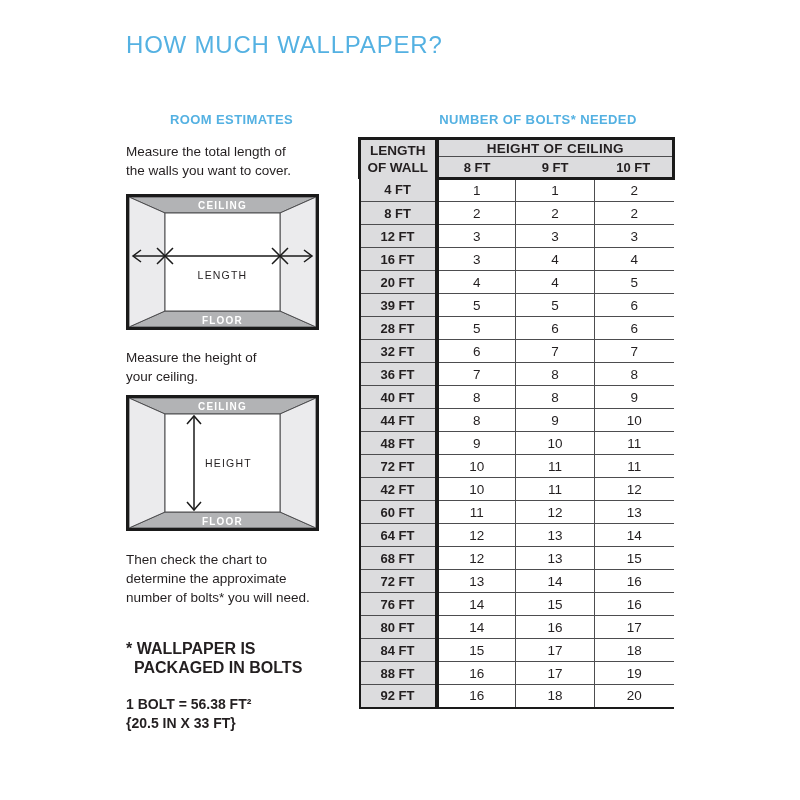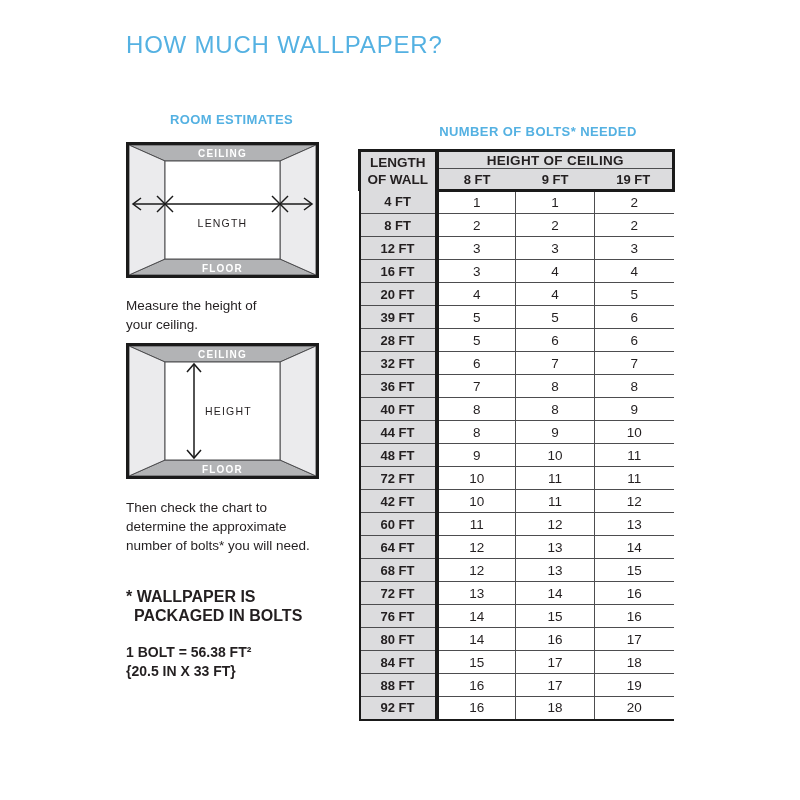--- a/index.html
+++ b/index.html
@@ -16,21 +16,21 @@
   .page{position:relative;width:800px;height:800px;background:#ffffff;overflow:hidden;}
 
   h1.title{position:absolute;left:126px;top:33px;font-size:24px;line-height:24px;
     font-weight:normal;color:var(--accent);letter-spacing:0.8px;}
 
   .left-col{position:absolute;left:126px;top:112px;width:216px;}
   .right-col{position:absolute;left:358px;top:112px;width:316px;}
 
   h2.section-heading{font-size:13px;font-weight:bold;color:var(--accent);
     letter-spacing:0.4px;margin:0 0 15px 0;padding-left:44px;}
-  .right-col h2.section-heading{text-align:center;margin:12px 0 10px 0;}
+  .right-col h2.section-heading{text-align:center;margin:0 0 10px 0;}
 
   p.step{font-size:13.5px;line-height:19px;white-space:pre-line;}
   p.step-1{margin:0 0 14px 0;}
   p.step-2{margin:0 0 9px 0;}
   p.step-3{margin:0 0 32px 0;}
 
   .diagram{line-height:0;}
   .diagram-length{margin:0 0 18px 0;}
   .diagram-height{margin:0 0 19px 0;}
   .room-outline{fill:none;stroke:var(--border_black);stroke-width:3;}
@@ -67,20 +67,22 @@
 </head>
 <body>
 
 <div class="page">
 
   <h1 class="title">HOW MUCH WALLPAPER?</h1>
 
   <div class="left-col">
     <h2 class="section-heading">ROOM ESTIMATES</h2>
 
+    <p class="step step-1">Measure the total length of
+the walls you want to cover.</p>
 
     <div class="diagram diagram-length">
       <svg width="193" height="136" viewBox="0 0 193 136">
         <polygon class="panel-hz" points="3,3 190,3 154,19 39,19"></polygon>
         <polygon class="panel-hz" points="3,133 190,133 154,117 39,117"></polygon>
         <polygon class="panel-side" points="3,3 39,19 39,117 3,133"></polygon>
         <polygon class="panel-side" points="190,3 154,19 154,117 190,133"></polygon>
         <rect class="back-wall" x="39" y="19" width="115" height="98"></rect>
         <rect class="room-outline" x="1.5" y="1.5" width="190" height="133"></rect>
         <text class="panel-label" x="96.5" y="15" text-anchor="middle">CEILING</text>
@@ -147,21 +149,21 @@
       </colgroup>
       <thead>
         <tr>
           <th class="corner" rowspan="2">LENGTH
 OF WALL</th>
           <th class="col-group" colspan="3">HEIGHT OF CEILING</th>
         </tr>
         <tr class="sub-header">
           <th>8 FT</th>
           <th>9 FT</th>
-          <th>19 FT</th>
+          <th>10 FT</th>
         </tr>
       </thead>
       <tbody>
 
       <tr>
           <td class="row-label">4 FT</td>
           <td class="mid">1</td>
           <td class="mid">1</td>
           <td>2</td>
         </tr>

